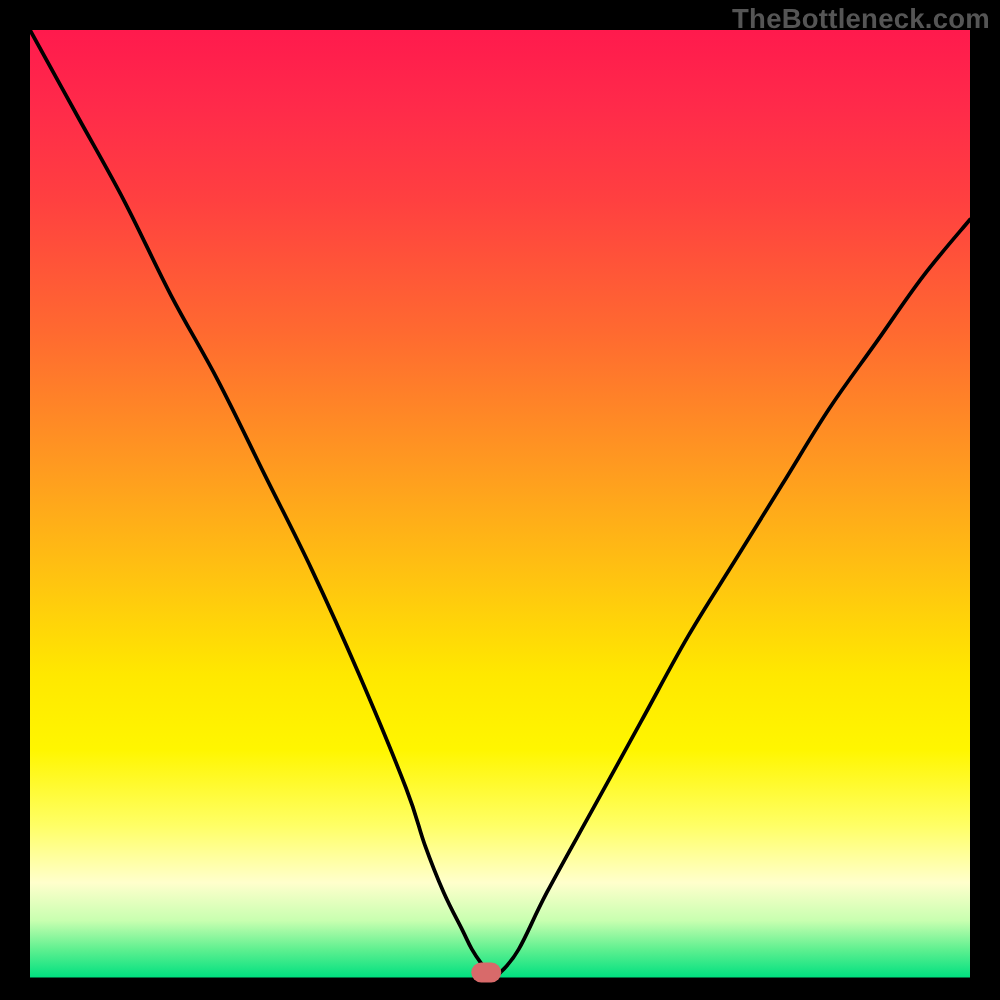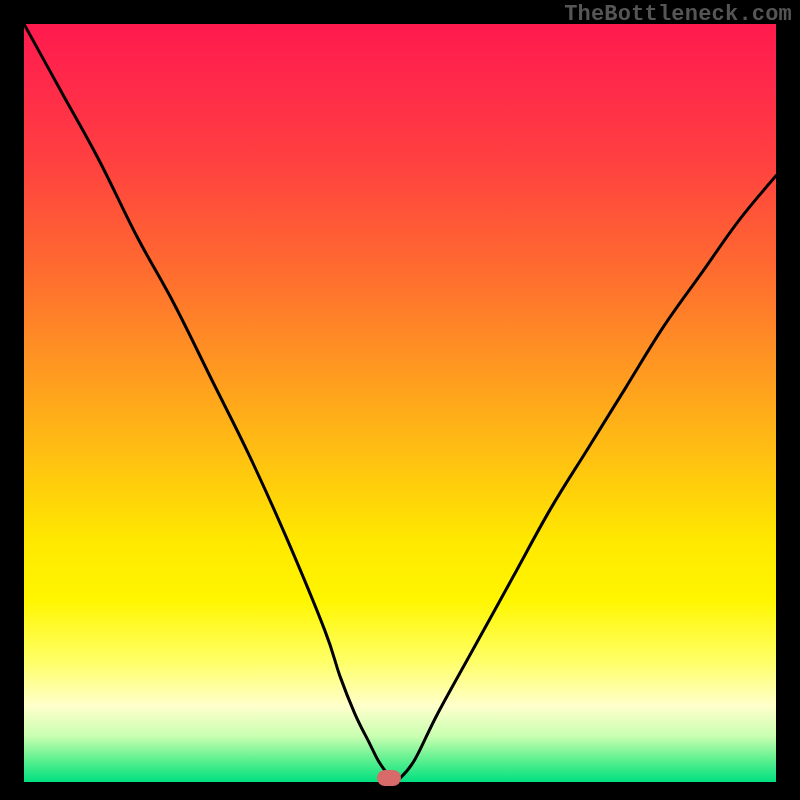--- a/index.html
+++ b/index.html
@@ -29,21 +29,21 @@
       #ffffcc 90%,
       #c8ffb0 94%,
       #60f090 97%,
       #00e080 100%
     );
   }
   .watermark {
     position: absolute;
     top: 2px;
     right: 8px;
-    font-family: Liberation Mono, monospace;
+    font-family: Liberation Sans, sans-serif;
     font-size: 22px;
     font-weight: 600;
     color: #555555;
     letter-spacing: 0.2px;
   }
   .curve-layer {
     position: absolute;
     left: 0; top: 0;
     width: 100%;
     height: 100%;

